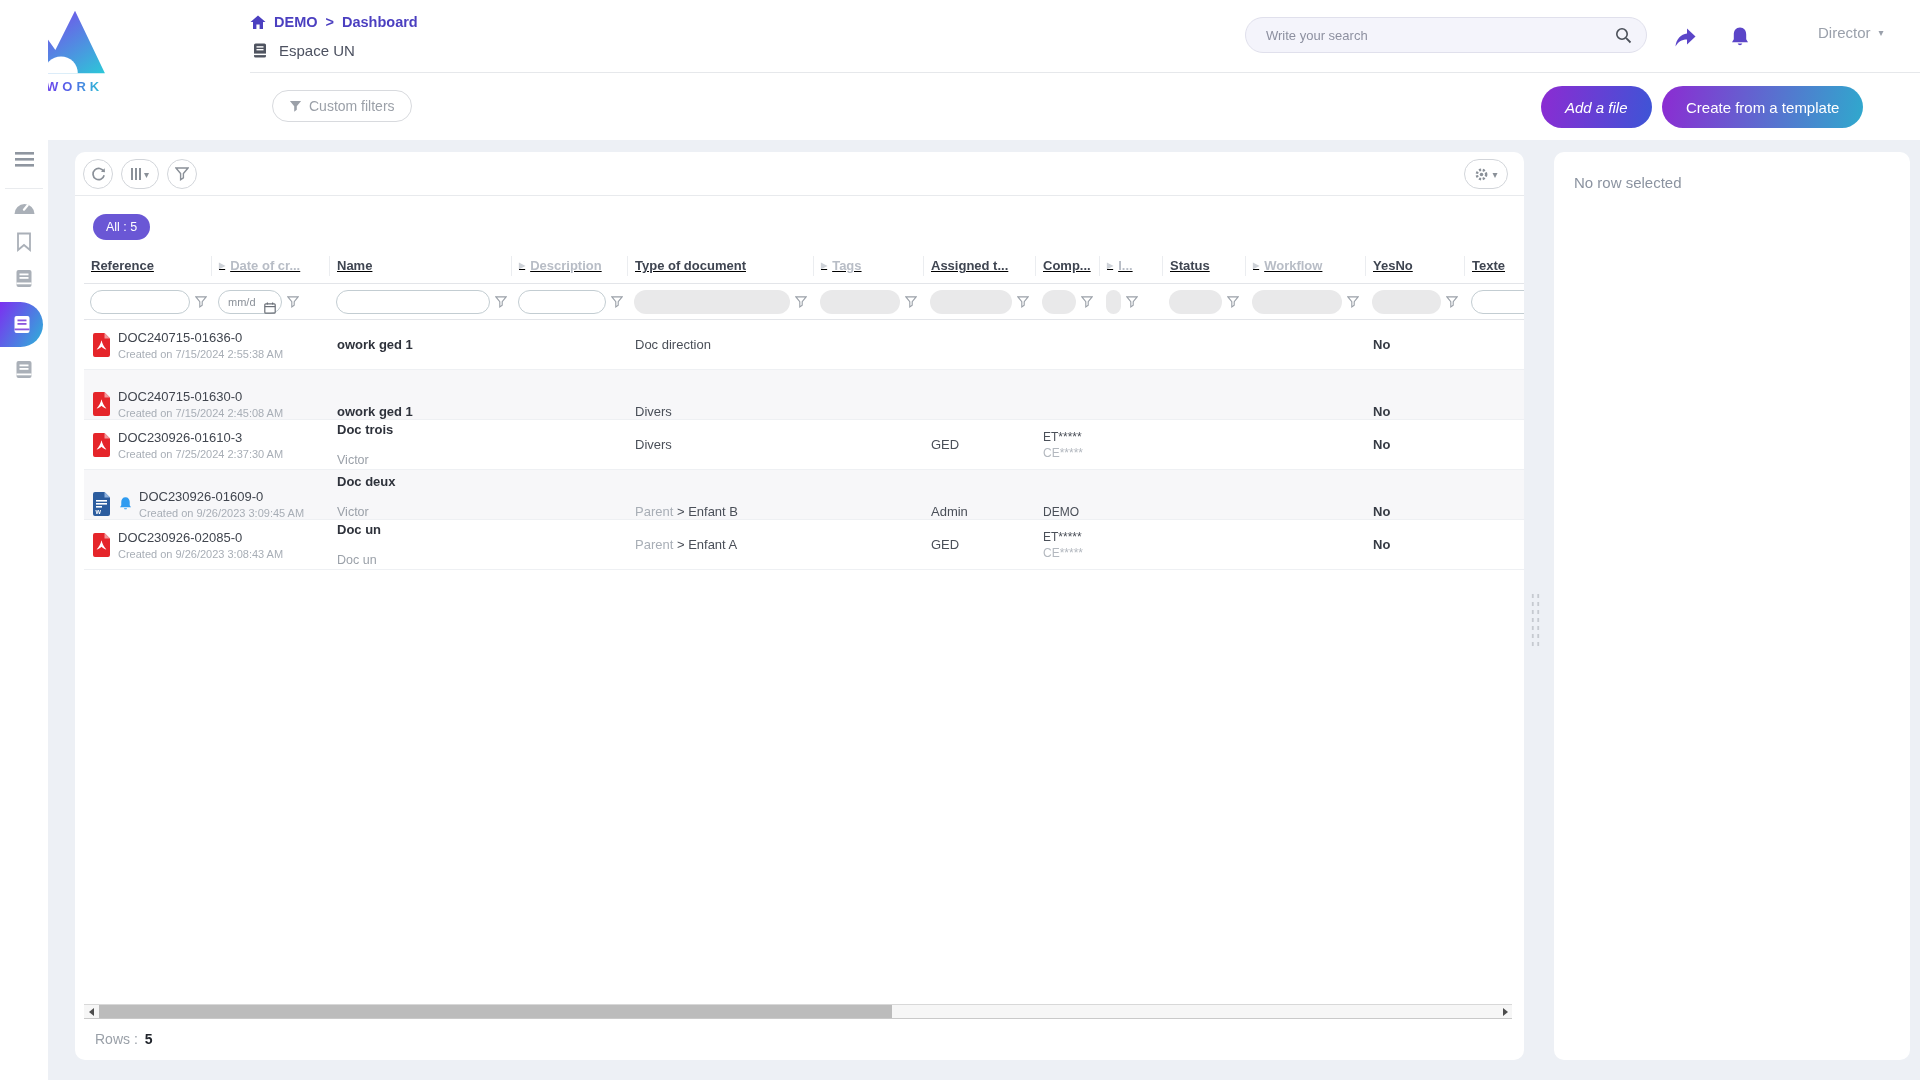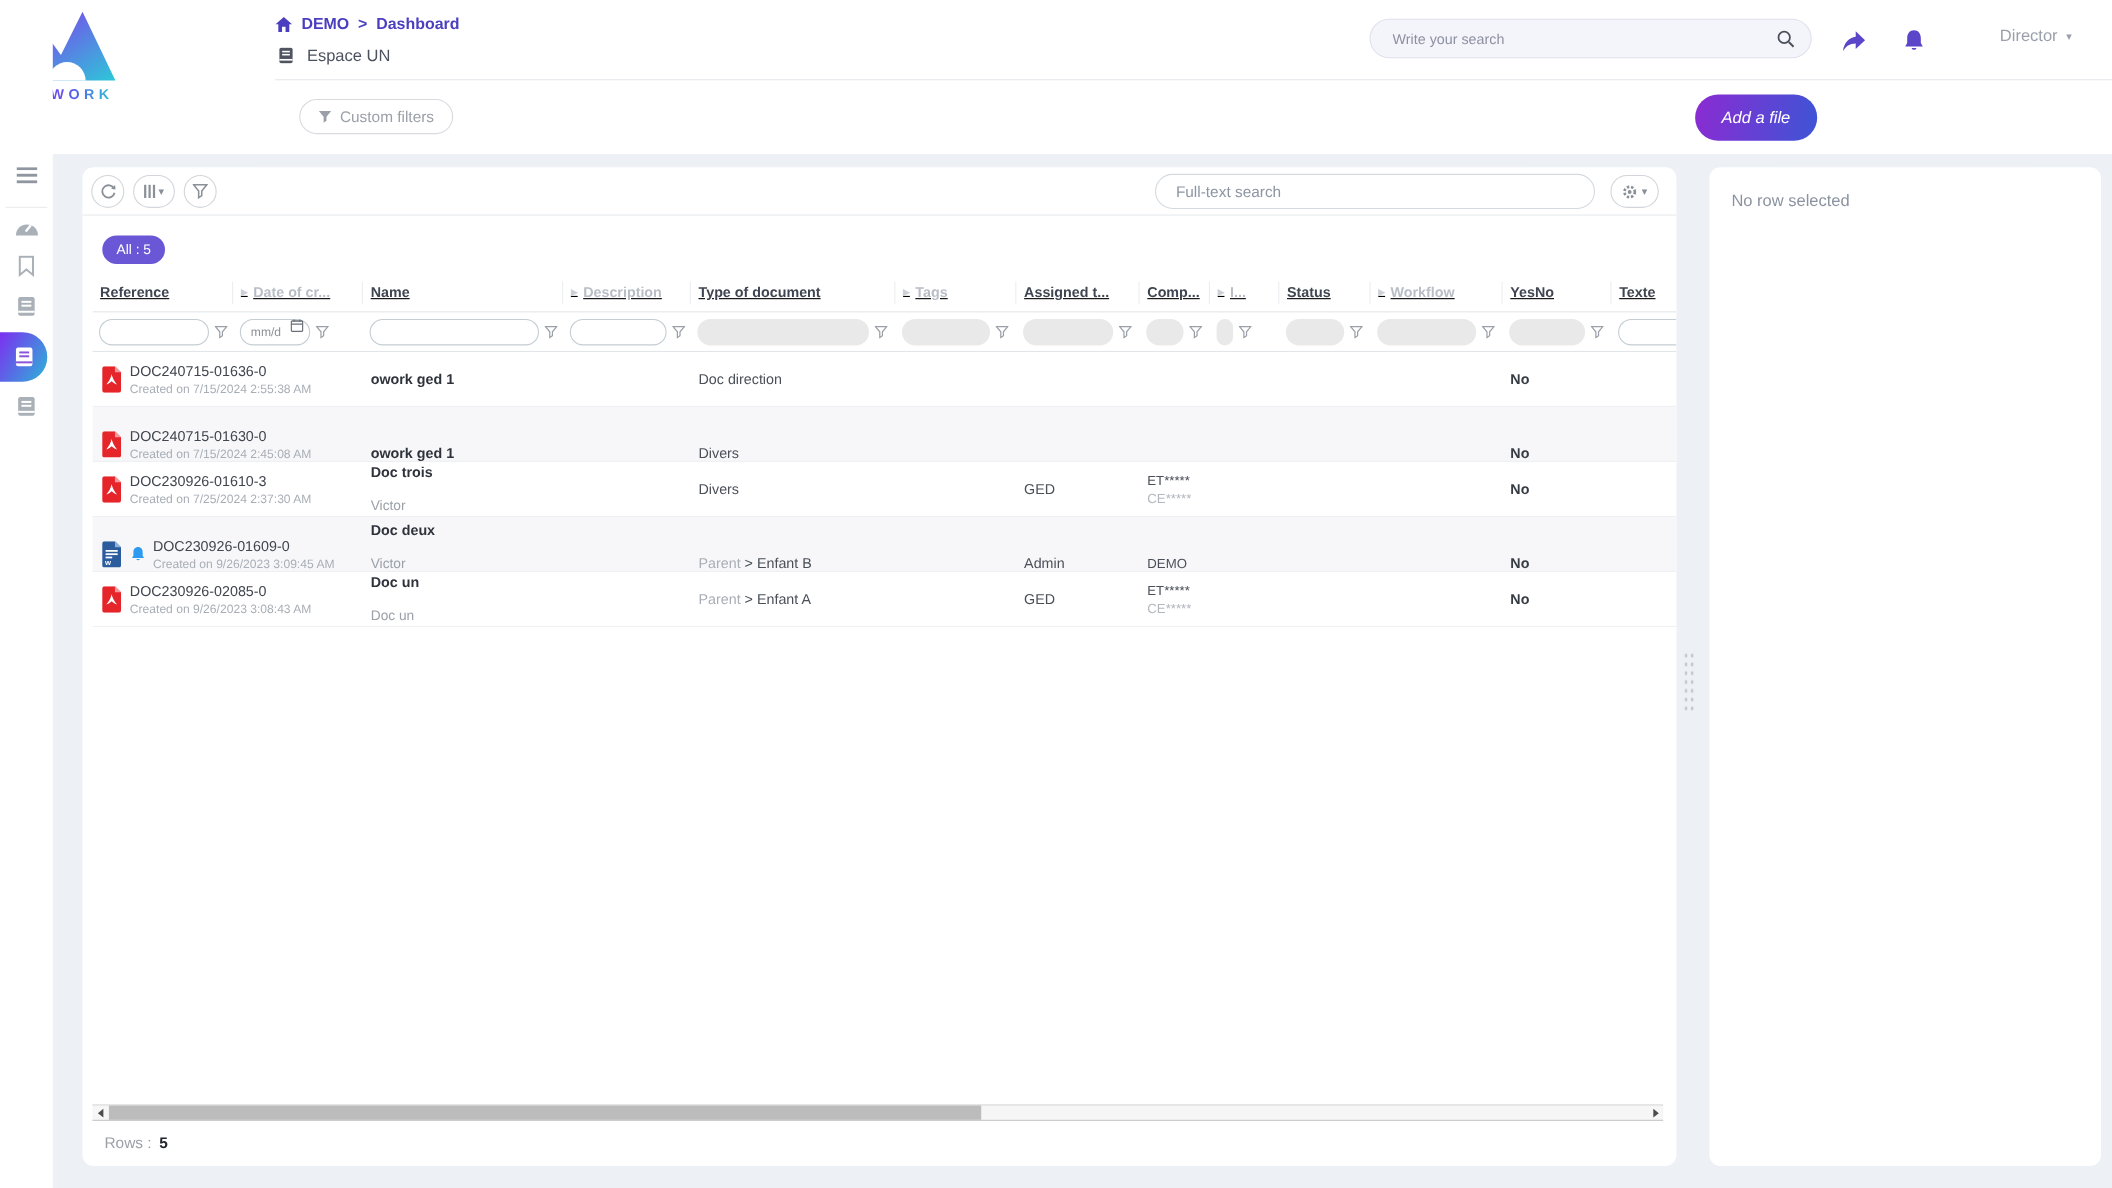--- a/index.html
+++ b/index.html
@@ -71,21 +71,21 @@
   .hcell { height:20px; display:flex; align-items:center; gap:5px; padding-left:7px; border-right:1px solid #ebedf0;
     font-size:13px; font-weight:700; color:#3f4551; white-space:nowrap; overflow:hidden; flex:0 0 auto; cursor:pointer; }
   .hcell.muted { color:#b8bdc6; font-weight:600; }
   .sort-arrow { font-size:8px; color:#cdd1d7; }
   .tfilter { display:flex; height:37px; align-items:center; border-top:1px solid #e3e5e9; border-bottom:1px solid #e3e5e9; }
   .fcell { display:flex; align-items:center; gap:5px; padding-left:6px; flex:0 0 auto; position:relative; }
   .fpill { height:24px; border:1px solid #c3cdd2; border-radius:12px; background:#fff; outline:none; padding:0 9px;
     font-size:11px; color:#555; font-family:"Liberation Sans",sans-serif; }
   .fpill::placeholder { color:#8a9098; }
   .fsel { height:24px; border-radius:12px; background:#e9e9ea; cursor:pointer; }
-  .dwrap { position:relative; display:inline-flex; align-items:flex-start; }
+  .dwrap { position:relative; display:inline-flex; align-items:flex-end; }
   .dwrap .cal { position:absolute; right:6px; pointer-events:none; }
   .funnel-sm { flex:0 0 auto; cursor:pointer; display:inline-flex; }
 
   .trow { display:flex; height:50px; align-items:center; border-bottom:1px solid #eef0f3; cursor:pointer; }
   .trow.zebra { background:#f7f7f9;align-items:flex-end; }
   .tcell { flex:0 0 auto; padding-left:7px; overflow:hidden; white-space:nowrap; }
   .refwrap { display:flex; align-items:center; gap:6px; }
   .ref-main { font-size:13px; color:#40454e; }
   .ref-sub { font-size:11px; color:#a8aeb6; margin-top:3px; }
   .nm { font-size:13px; font-weight:700; color:#2e323b; }
@@ -173,20 +173,21 @@
     <span class="caret">▾</span>
   </div>
 
   <div class="custom-filters">
     <svg width="13" height="13" viewBox="0 0 14 14">
       <path d="M1 1 h12 l-4.6 5.6 v4 l-2.8 2 v-6 Z" fill="#9ba0a8"></path>
     </svg>
     <span>Custom filters</span>
   </div>
   <button class="grad-btn btn-add">Add a file</button>
+  <button class="grad-btn btn-create">Create from a template</button>
 </div>
 
 <div class="sidebar">
   <div class="side-item" style="top:152px;">
     <svg width="19" height="15" viewBox="0 0 19 15">
       <rect y="0" width="19" height="2.6" fill="#8f96a0"></rect>
         <rect y="6" width="19" height="2.6" fill="#8f96a0"></rect>
         <rect y="12" width="19" height="2.6" fill="#8f96a0"></rect>
     </svg>
   </div>
@@ -242,21 +243,20 @@
           <i></i>
           <i></i>
         </span>
       <span class="caret" style="color:#8a9098;">▾</span>
     </div>
     <div class="round-btn rb-filter">
       <svg width="14" height="14" viewBox="0 0 14 14">
         <path d="M1 1 h12 l-4.6 5.6 v4.2 l-2.8 1.9 v-6.1 Z" fill="none" stroke="#8a9098" stroke-width="1.4"></path>
       </svg>
     </div>
-    <input class="fulltext" type="text" placeholder="Full-text search" style="">
     <div class="round-btn rb-settings">
       <svg width="15" height="15" viewBox="0 0 16 16">
         <circle cx="8" cy="8" r="5" fill="none" stroke="#8a9098" stroke-width="2.6" stroke-dasharray="2.3 1.75"></circle>
         <circle cx="8" cy="8" r="1.9" fill="#8a9098"></circle>
       </svg>
       <span class="caret" style="color:#8a9098;">▾</span>
     </div>
   </div>
 
   <div class="badge-all">All : 5</div>

